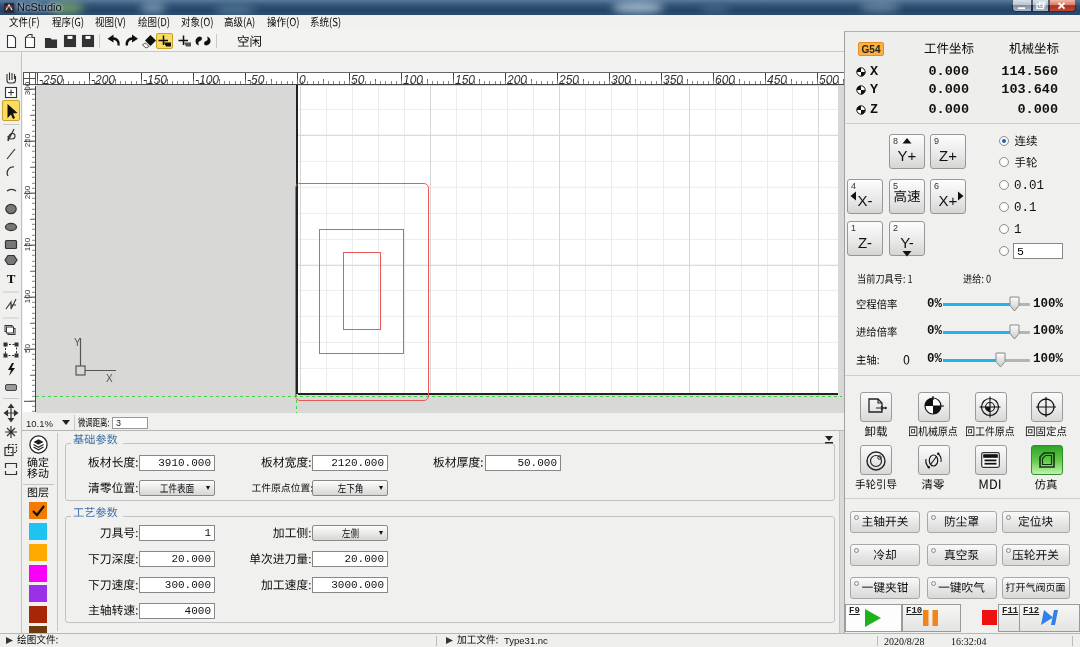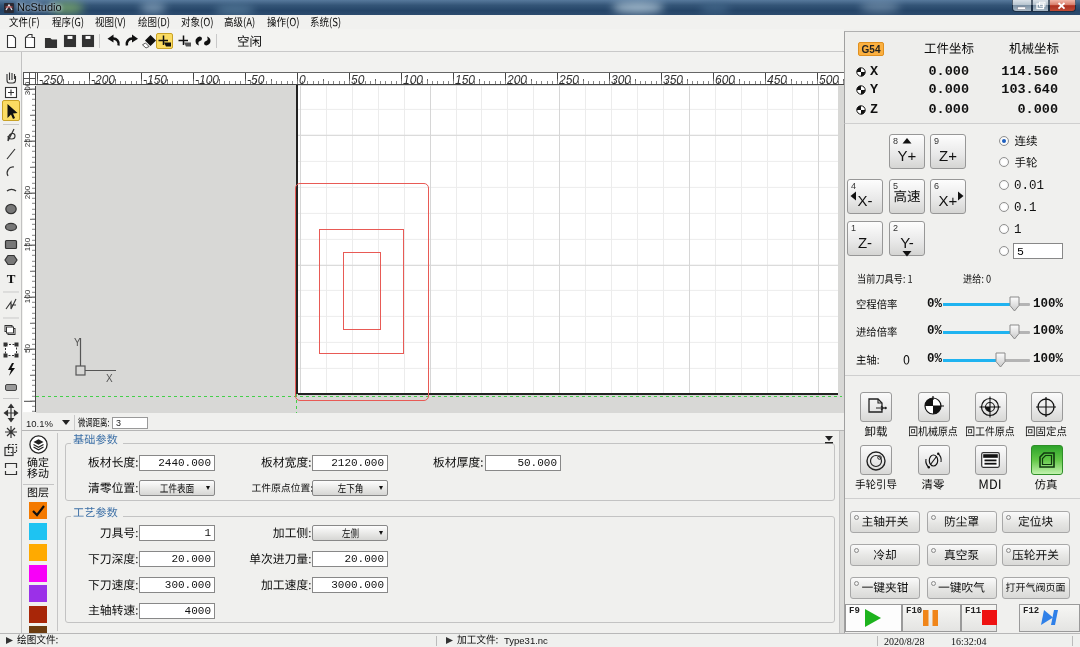--- a/index.html
+++ b/index.html
@@ -73,21 +73,21 @@
 .slider-track{position:absolute;height:3px;background:#b4b4b4;border-radius:1px;}
 .slider-fill{position:absolute;height:3px;background:#1fb3f0;}
 .pct{position:absolute;font-family:"Liberation Mono",monospace;font-weight:bold;font-size:12.5px;color:#111;}
 .icobtn{position:absolute;width:32px;height:30px;background:linear-gradient(#fbfbfb,#e9e9e9 55%,#d8d8d6);border:1px solid #9a9a9a;border-radius:3px;}
 #simbtn{background:linear-gradient(#2da32a,#62c747 50%,#c2f2ae);border:1px solid #2f8f28;}
 .secline{position:absolute;background:#cfcfcf;height:1px;}
 .bigbtn{position:absolute;width:70px;height:22px;background:linear-gradient(#fafafa,#e6e6e4 55%,#d9d9d7);border:1px solid #a8a8a8;border-radius:3px;}
 .bigbtn .ring{position:absolute;left:3px;top:3px;width:5px;height:5px;border-radius:50%;border:1px solid #8a8a8a;}
 .fcell{position:absolute;top:604px;height:28px;background:linear-gradient(#f6f6f4,#e4e4e2);border:1px solid #9a9a9a;}
 .fcell.act{background:#fdfdfd;}
-.flab{position:absolute;left:3px;top:1px;font-size:9px;font-weight:bold;color:#222;font-family:"Liberation Mono",monospace;}
+.flab{position:absolute;left:3px;top:1px;font-size:9px;font-weight:bold;color:#222;font-family:"Liberation Mono",monospace;text-decoration:underline;}
 #statusbar{left:0;top:633px;width:1080px;height:14px;background:#eff0ee;border-top:1px solid #b8b8b8;}
 #statusbar .sep{position:absolute;top:2px;width:1px;height:10px;background:#bbb;}
 .stext{position:absolute;font-family:Liberation Serif, serif;font-size:11px;color:#111;}
 #overlay{left:0;top:0;width:1080px;height:647px;pointer-events:none;}
 </style></head>
 <body>
 <div class="abs" id="titlebar">
  <div class="blob" style="left:50px;top:2px;width:34px;height:12px;background:#7fae6a;opacity:.8;"></div>
  <div class="blob" style="left:140px;top:3px;width:26px;height:10px;background:#9db8cf;opacity:.7;"></div>
  <div class="blob" style="left:215px;top:5px;width:40px;height:10px;background:#5a7f9e;opacity:.8;"></div>
@@ -263,21 +263,21 @@
 <circle cx="9.5" cy="9.5" r="8.6" fill="#fff" stroke="#222" stroke-width="1.3"></circle>
 <path d="M9.5 4.2 L14.5 7 L9.5 9.8 L4.5 7 Z" fill="#222"></path>
 <path d="M4.5 9.5 L9.5 12.3 L14.5 9.5" fill="none" stroke="#222" stroke-width="1.2"></path>
 <path d="M4.5 12 L9.5 14.8 L14.5 12" fill="none" stroke="#222" stroke-width="1.2"></path>
 </svg>
 <div class="abs" style="left:23px;top:483.5px;width:31px;height:1px;background:#c5c5c5;"></div>
 <div class="groupbox" style="left:65px;top:443px;width:770px;height:58px;"></div>
 <div class="abs" style="left:71px;top:436px;width:52px;height:8px;background:#f0f0ee;"></div>
 <div class="groupbox" style="left:65px;top:516px;width:770px;height:107px;"></div>
 <div class="abs" style="left:71px;top:509px;width:52px;height:8px;background:#f0f0ee;"></div>
-<div class="ginput" style="left:139px;top:454.5px;width:76px;height:16px;">2440.000</div>
+<div class="ginput" style="left:139px;top:454.5px;width:76px;height:16px;">3910.000</div>
 <div class="ginput" style="left:312px;top:454.5px;width:76px;height:16px;">2120.000</div>
 <div class="ginput" style="left:485px;top:454.5px;width:76px;height:16px;">50.000</div>
 <div class="gdrop" style="left:139px;top:480.0px;width:76px;height:16px;"></div>
 <div class="droparrow" style="left:206px;top:486.0px;"></div>
 <div class="gdrop" style="left:312px;top:480.0px;width:76px;height:16px;"></div>
 <div class="droparrow" style="left:379px;top:486.0px;"></div>
 <div class="ginput" style="left:139px;top:525.0px;width:76px;height:16px;">1</div>
 <div class="gdrop" style="left:312px;top:525.0px;width:76px;height:16px;"></div>
 <div class="droparrow" style="left:379px;top:531.0px;"></div>
 <div class="ginput" style="left:139px;top:551.0px;width:76px;height:16px;">20.000</div>
@@ -484,21 +484,21 @@
 <div class="bigbtn" style="left:926.5px;top:576.5px;width:70px;">
     <div class="ring"></div>
   </div>
 <div class="bigbtn" style="left:1001.5px;top:576.5px;width:68px;"></div>
 <div class="fcell act" style="left:845px;width:57px;">
     <div class="flab">F9</div>
   </div>
 <div class="fcell" style="left:902px;width:59px;">
     <div class="flab">F10</div>
   </div>
-<div class="fcell" style="left:961px;width:36px;">
+<div class="fcell" style="left:998px;width:36px;">
     <div class="flab">F11</div>
   </div>
 <div class="fcell" style="left:1019px;width:61px;">
     <div class="flab">F12</div>
   </div>
 <svg class="abs" style="left:863px;top:608px;" width="20" height="20">
     <path d="M2 1 L18 10 L2 19 Z" fill="#1db31d"></path>
   </svg>
 <svg class="abs" style="left:922px;top:609px;" width="18" height="18">
     <rect x="1" y="1" width="5.5" height="16" fill="#f08519"></rect>

